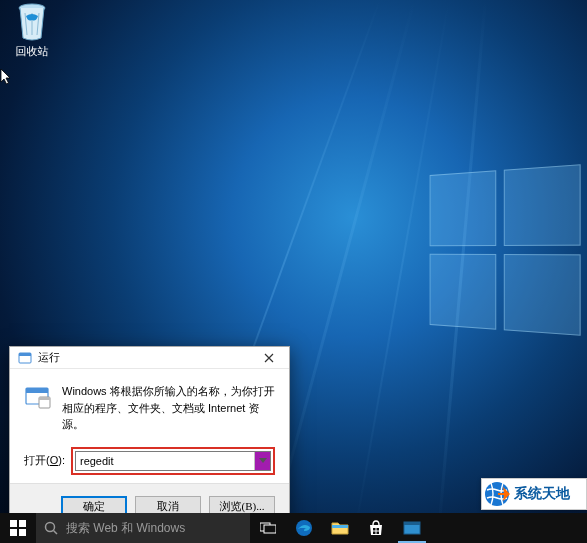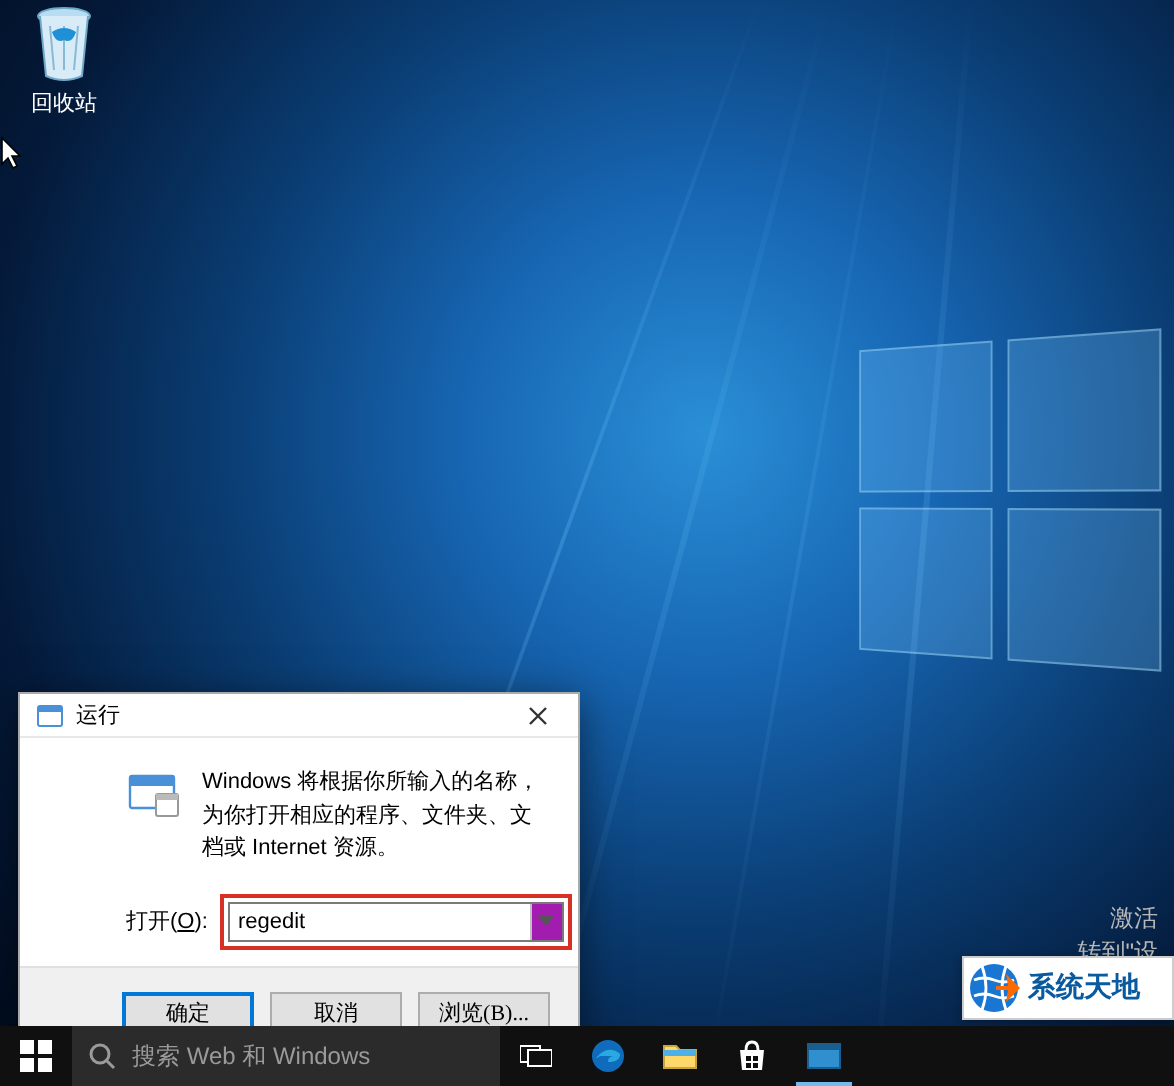--- a/index.html
+++ b/index.html
@@ -20,21 +20,21 @@
   .desktop-icon { position:absolute; left:4px; top:2px; width:56px; text-align:center; color:#fff; font-size:11px; cursor:pointer; }
   .trash-svg { width:34px; height:40px; margin:0 auto 2px; display:block; }
   .activation { position:absolute; right:8px; bottom:58px; color:#b8b8b8; font-size:12px; text-align:right; line-height:1.4; }
 
   
   .run-dialog { position:absolute; left:9px; top:346px; width:281px; background:#fff; border:1px solid #aaa; box-shadow:0 4px 18px rgba(0,0,0,.5); }
   .titlebar { height:22px; display:flex; align-items:center; padding:0 0 0 8px; font-size:11px; color:#000; border-bottom:1px solid #e8e8e8; }
   .titlebar .ticon { width:14px; height:14px; margin-right:6px; }
   .titlebar .title { flex:1; }
   .titlebar .close { width:40px; height:22px; display:flex; align-items:center; justify-content:center; font-size:13px; color:#333; cursor:pointer; }
-  .dlg-body { padding:14px 14px 8px 14px;margin-left:39px; }
+  .dlg-body { padding:14px 14px 8px 14px; }
   .dlg-row1 { display:flex; align-items:flex-start; gap:10px; }
   .run-icon { width:28px; height:28px; flex:none; }
   .dlg-msg { font-size:11px; color:#000; line-height:1.5; }
   .dlg-row2 { display:flex; align-items:center; gap:6px; margin-top:14px; }
   .open-label { font-size:11px; color:#000; white-space:nowrap; }
   .open-label u { text-decoration: underline; }
   .combo-wrap { flex:1; border:2px solid #d93025; padding:2px; }
   .combo { position:relative; display:flex; border:1px solid #7a7a7a; background:#a21caf; height:20px; }
   .combo input { flex:1; border:none; outline:none; font-size:11px; padding:0 4px; height:100%; }
   .combo .arrow { width:16px; display:flex; align-items:center; justify-content:center; border-left:1px solid #c0c0c0; cursor:pointer; }
@@ -84,24 +84,20 @@
       <path d="M10 11 L12 33 M17 11 L17 33 M24 11 L22 33" stroke="#8ab9d4" stroke-width="1"></path>
       <path d="M11 14 Q17 10 23 14 Q21 20 17 18 Q13 20 11 14" fill="#1f8fd6"></path>
     </svg>
     <div>回收站</div>
   </div>
 
   <svg class="cursor" viewBox="0 0 12 18">
     <path d="M1 1 L1 14 L4 11 L6.5 16 L8.5 15 L6 10 L10 10 Z" fill="#fff" stroke="#000" stroke-width="0.8"></path>
   </svg>
 
-  <div class="activation">
-    <div>激活</div>
-    <div>转到"设</div>
-  </div>
 
   <div class="run-dialog">
     <div class="titlebar">
       <svg class="ticon" viewBox="0 0 14 14">
         <rect x="1" y="2" width="12" height="10" rx="1" fill="#fff" stroke="#4a90d9"></rect>
         <rect x="1" y="2" width="12" height="3" fill="#4a90d9"></rect>
       </svg>
       <div class="title">运行</div>
       <div class="close">
         <svg width="10" height="10" viewBox="0 0 10 10">

